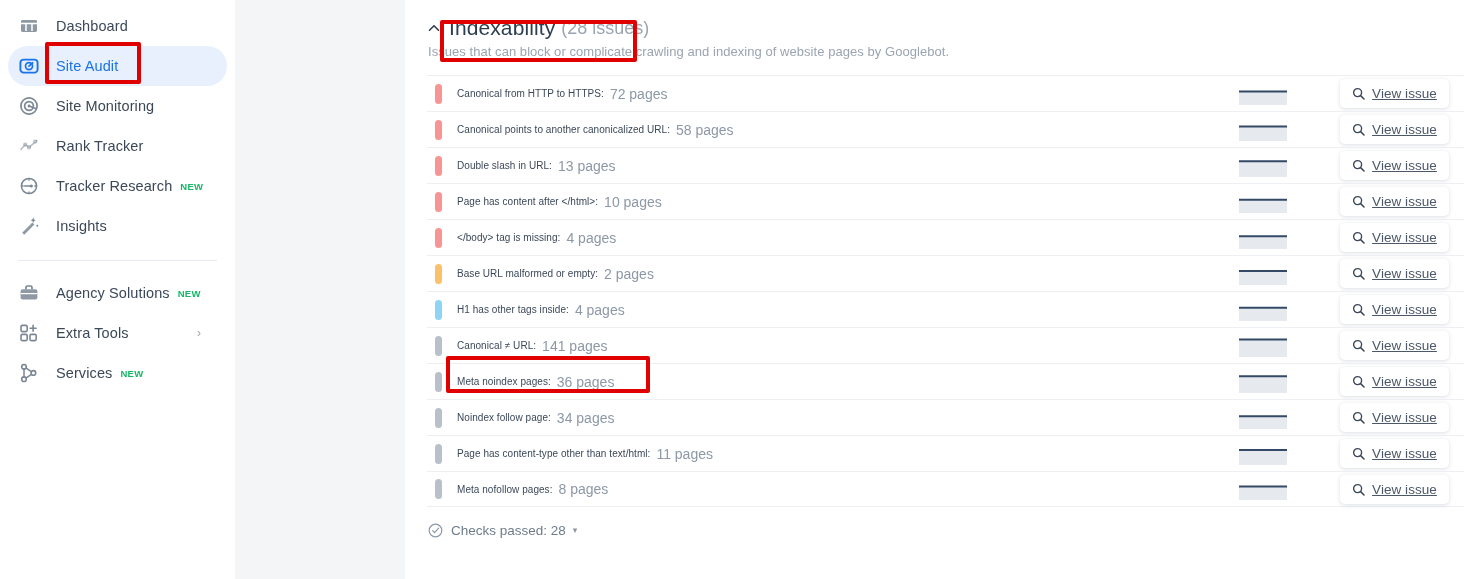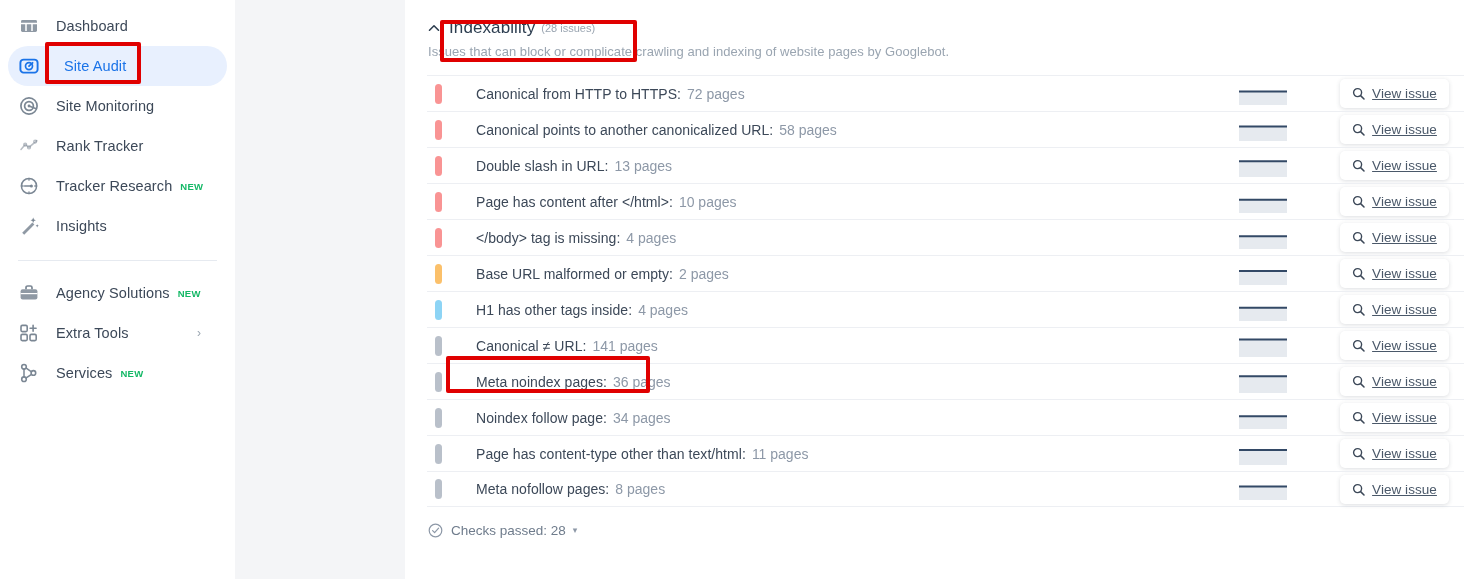--- a/index.html
+++ b/index.html
@@ -30,21 +30,21 @@
   .nav-item {
     display: flex;
     align-items: center;
     height: 40px;
     margin: 0 8px;
     padding-left: 10px;
     border-radius: 20px;
     cursor: pointer;
     position: relative;
   }
-  .nav-item.active { background: #e8f0fe; gap: 8px; }
+  .nav-item.active { background: #e8f0fe; }
   .nav-icon {
     width: 22px; height: 22px;
     flex: 0 0 22px;
     display: flex; align-items: center; justify-content: center;
     color: #7b8794;
     margin-right: 16px;
   }
   .nav-item.active .nav-icon { color: #1a73e8; }
   .nav-label {
     font-size: 14.5px;
@@ -95,26 +95,26 @@
     padding-top: 26px;
     height: 30px;
   }
   .caret-up {
     width: 14px; height: 14px;
     margin-right: 8px;
     color: #2d3e50;
     display: flex; align-items: center; justify-content: center;
   }
   .section-title {
-    font-size: 17px;
+    font-size: 21px;
     color: #2d3e50;
     letter-spacing: .1px;
   }
   .section-count {
-    font-size: 11px;
+    font-size: 18px;
     color: #9aa5b1;
     margin-left: 6px;
   }
   .section-sub {
     font-size: 13px;
     color: #9aa5b1;
     margin-top: 14px;
     margin-left: 1px;
     letter-spacing: .05px;
   }
@@ -131,22 +131,22 @@
     position: relative;
   }
   .issue-row:last-of-type { border-bottom: 1px solid #edeff3; }
   .sev-bar {
     width: 7px; height: 20px;
     border-radius: 4px;
     flex: 0 0 7px;
     margin-left: 8px;
   }
   .issue-text {
-    margin-left: 34px;
-    font-size: 14px;
+    margin-left: 15px;
+    font-size: 10px;
     color: #3c4858;
     white-space: nowrap;
     letter-spacing: .05px;
   }
   .issue-pages {
     font-size: 14px;
     color: #8d98a7;
     margin-left: 6px;
     white-space: nowrap;
   }

